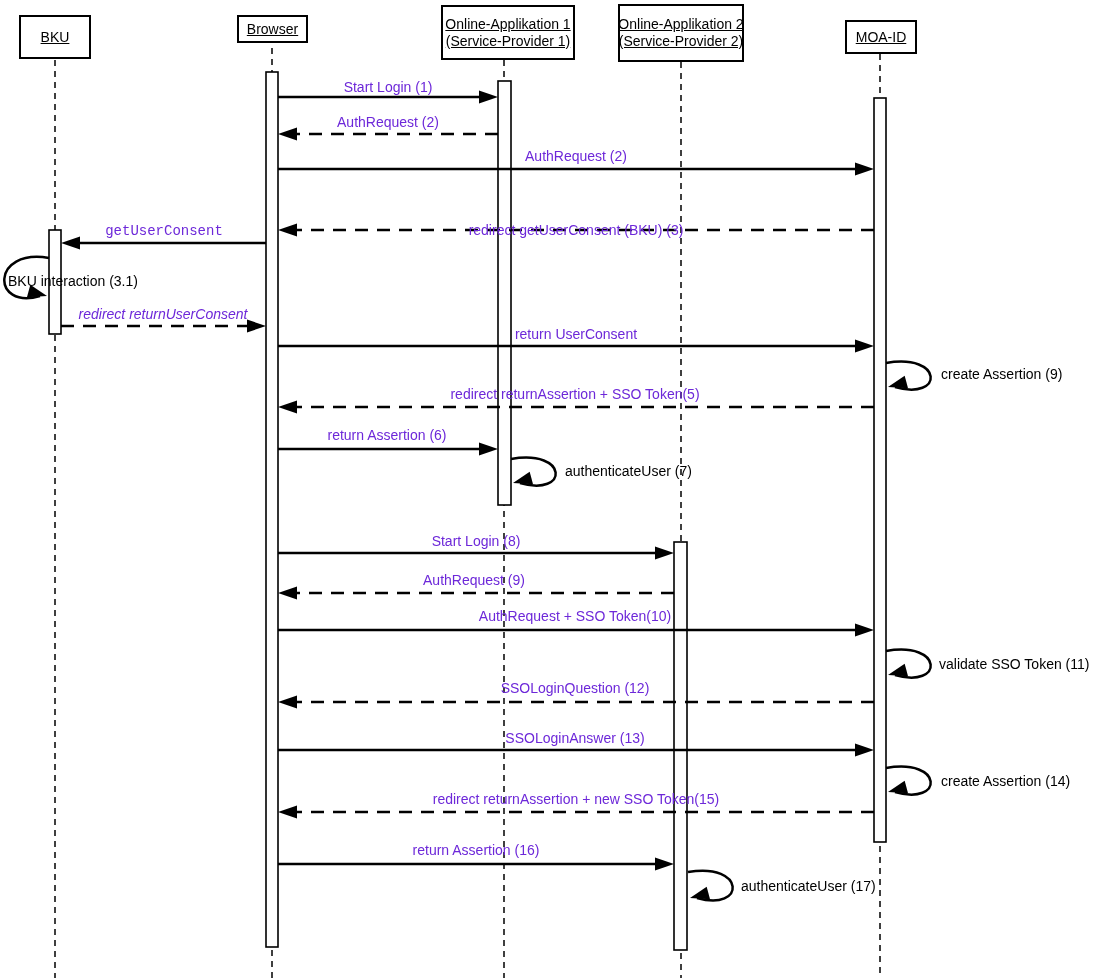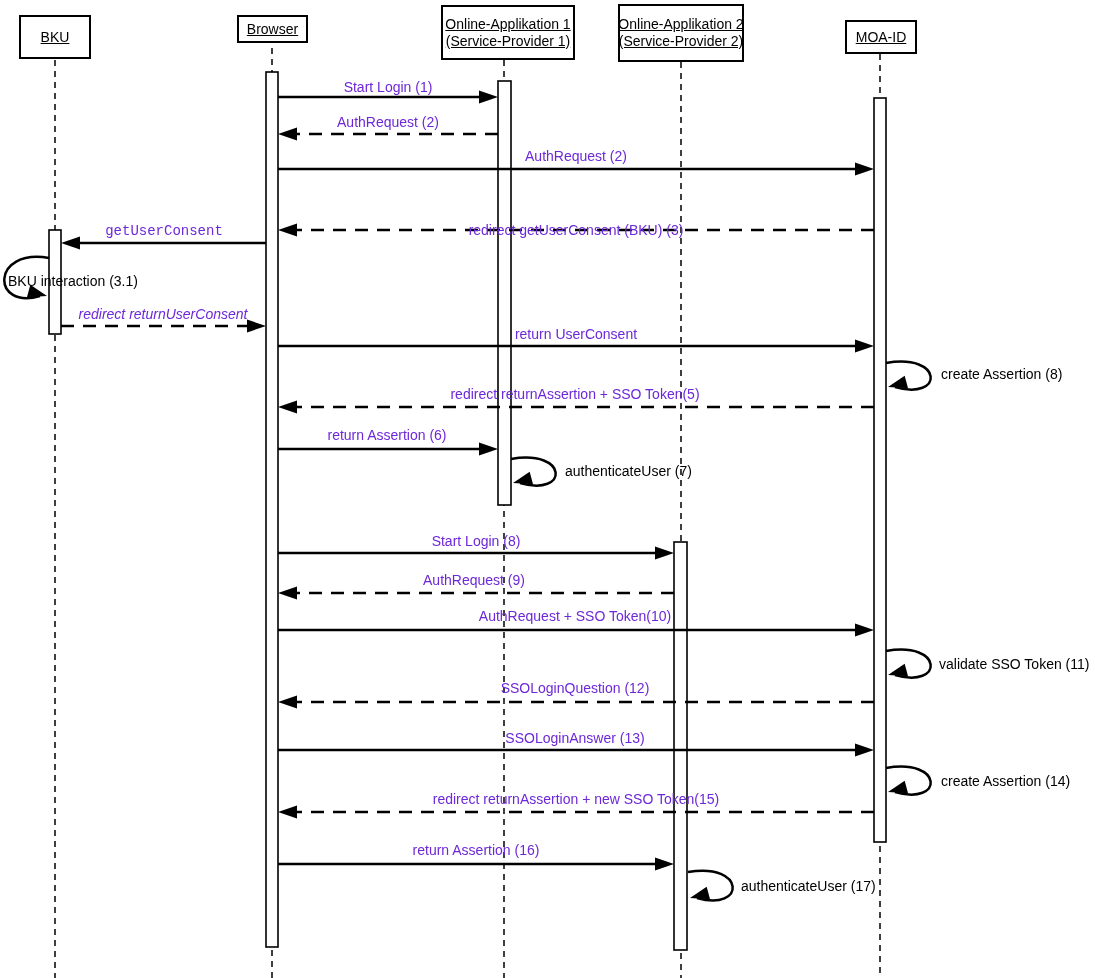--- a/index.html
+++ b/index.html
@@ -121,21 +121,21 @@
     <div class="msg-label" style="left: 575px; top: 394px;">redirect returnAssertion + SSO Token(5)</div>
     <div class="msg-label" style="left: 387px; top: 435px;">return Assertion (6)</div>
     <div class="msg-label" style="left: 476px; top: 541px; text-align: center;">Start Login (8)</div>
     <div class="msg-label" style="left: 474px; top: 580px;">AuthRequest (9)</div>
     <div class="msg-label" style="left: 575px; top: 616px;">AuthRequest + SSO Token(10)</div>
     <div class="msg-label" style="left: 575px; top: 688px;">SSOLoginQuestion (12)</div>
     <div class="msg-label" style="left: 575px; top: 738px;">SSOLoginAnswer (13)</div>
     <div class="msg-label" style="left: 576px; top: 799px;">redirect returnAssertion + new SSO Token(15)</div>
     <div class="msg-label" style="left: 476px; top: 850px;">return Assertion (16)</div>
     <div class="loop-label" style="left: 8px; top: 281px;">BKU interaction (3.1)</div>
-    <div class="loop-label" style="left: 941px; top: 374px;">create Assertion (8)</div>
+    <div class="loop-label" style="left: 941px; top: 374px;">create Assertion (9)</div>
     <div class="loop-label" style="left: 565px; top: 471px;">authenticateUser (7)</div>
     <div class="loop-label" style="left: 939px; top: 664px;">validate SSO Token (11)</div>
     <div class="loop-label" style="left: 941px; top: 781px;">create Assertion (14)</div>
     <div class="loop-label" style="left: 741px; top: 886px;">authenticateUser (17)</div>
     <div class="actor-box" style="left: 19px; top: 15px; width: 72px; height: 44px;">
       <span class="actor-line">BKU</span>
     </div>
     <div class="actor-box" style="left: 237px; top: 15px; width: 71px; height: 28px;">
       <span class="actor-line">Browser</span>
     </div>

